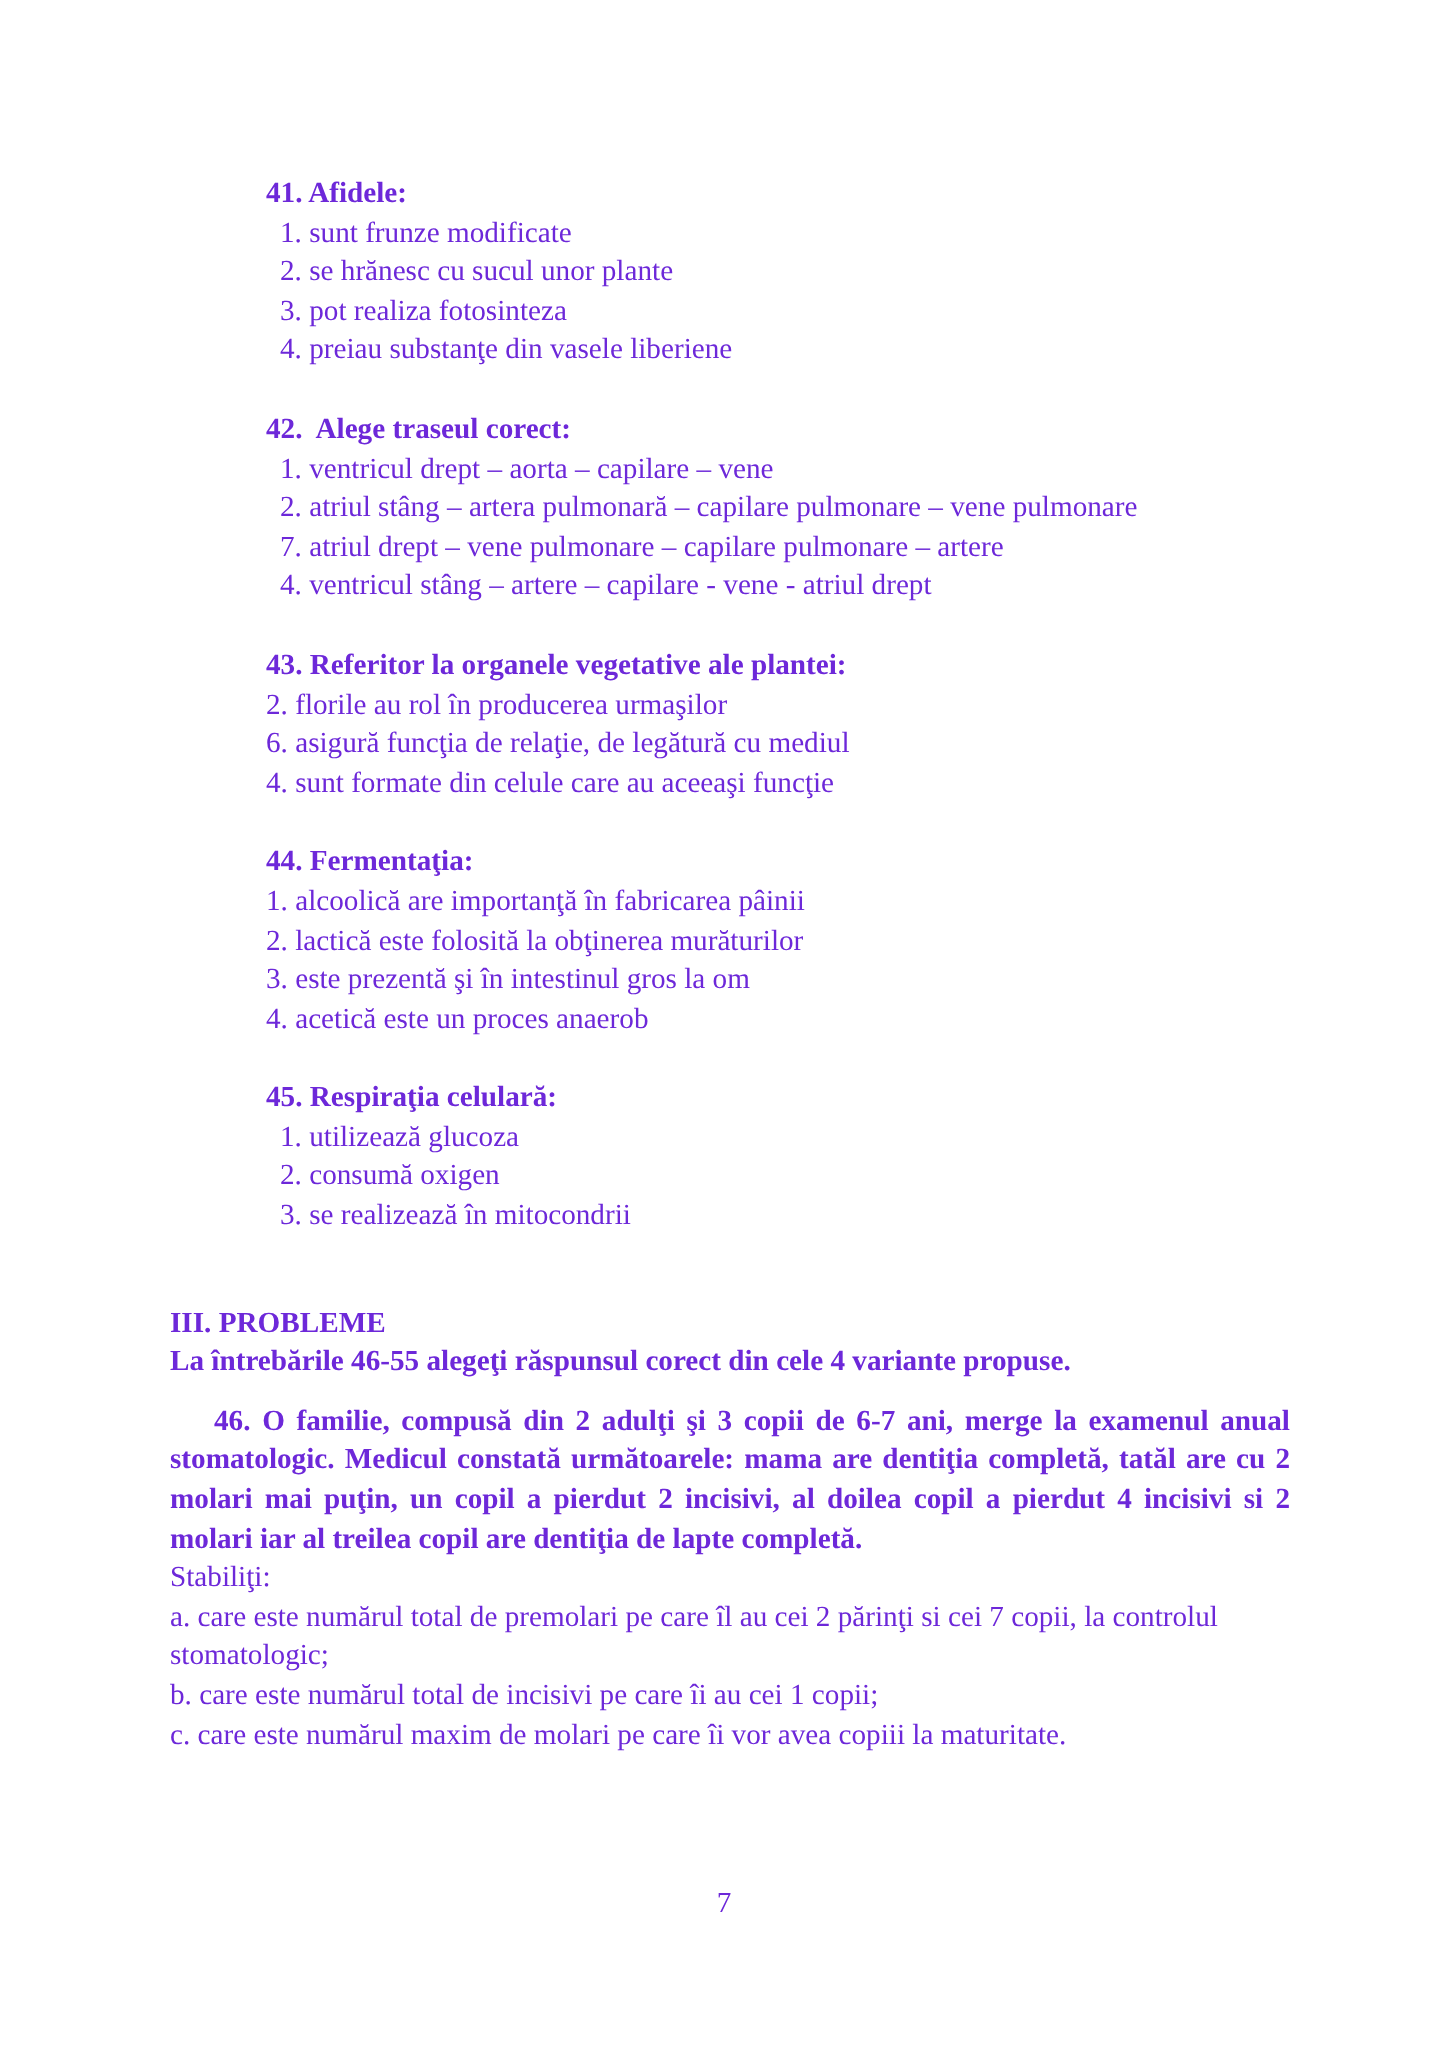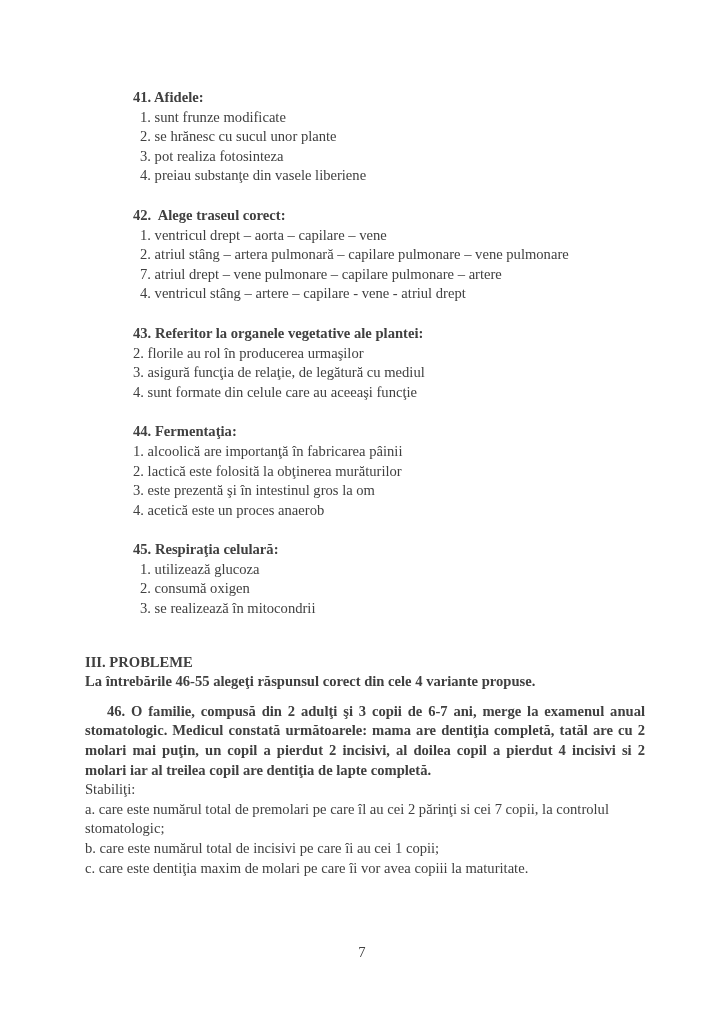--- a/index.html
+++ b/index.html
@@ -8,21 +8,21 @@
     background: #ffffff;
   }
   .doc {
     position: relative;
     width: 724px;
     height: 1024px;
     background: #ffffff;
     font-family: "Liberation Serif", "DejaVu Serif", serif;
     font-size: 14.6px;
     line-height: 19.6px;
-    color: #404040;
+    color: #6d28d9;
     overflow: hidden;
     box-sizing: border-box;
   }
   .content {
     position: absolute;
     top: 88px;
     left: 85px;
     width: 560px;
   }
   .question {
@@ -74,21 +74,21 @@
       <div class="q-title">42.  Alege traseul corect:</div>
       <div class="q-option">1. ventricul drept – aorta – capilare – vene</div>
       <div class="q-option">2. atriul stâng – artera pulmonară – capilare pulmonare – vene pulmonare</div>
       <div class="q-option">7. atriul drept – vene pulmonare – capilare pulmonare – artere</div>
       <div class="q-option">4. ventricul stâng – artere – capilare -  vene - atriul drept</div>
     </div>
 
     <div class="question">
       <div class="q-title">43. Referitor la organele vegetative ale plantei:</div>
       <div class="q-option">2. florile au rol în producerea urmaşilor</div>
-      <div class="q-option">3. asigură funcţia de relaţie, de legătură cu mediul</div>
+      <div class="q-option">6. asigură funcţia de relaţie, de legătură cu mediul</div>
       <div class="q-option">4. sunt formate din celule care au aceeaşi funcţie</div>
     </div>
 
     <div class="question">
       <div class="q-title">44. Fermentaţia:</div>
       <div class="q-option">1. alcoolică are importanţă în fabricarea pâinii</div>
       <div class="q-option">2. lactică este folosită la obţinerea murăturilor</div>
       <div class="q-option">3. este prezentă şi în intestinul gros la om</div>
       <div class="q-option">4. acetică este un proces anaerob</div>
     </div>
@@ -100,19 +100,19 @@
       <div class="q-option">3. se realizează în mitocondrii</div>
     </div>
 
     <div class="section-problems">
       <div class="bold">III. PROBLEME</div>
       <div class="bold">La întrebările 46-55 alegeţi răspunsul corect din cele 4 variante propuse.</div>
       <div class="p46">46. O familie, compusă din 2 adulţi şi 3 copii de 6-7 ani, merge la examenul anual stomatologic. Medicul constată următoarele: mama are dentiţia completă, tatăl are cu 2 molari mai puţin, un copil a pierdut 2 incisivi, al doilea copil a pierdut 4 incisivi si 2 molari iar al treilea copil are dentiţia de lapte completă.</div>
       <div>Stabiliţi:</div>
       <div>a. care este numărul total de premolari pe care îl au cei 2 părinţi si cei 7 copii, la controlul stomatologic;</div>
       <div>b. care este numărul total de incisivi pe care îi au cei 1 copii;</div>
-      <div>c. care este dentiţia maxim de molari pe care îi vor avea copiii la maturitate.</div>
+      <div>c. care este numărul maxim de molari pe care îi vor avea copiii la maturitate.</div>
     </div>
 
   </div>
 
   <div class="page-number">7</div>
 </div>
 
 </body></html>

